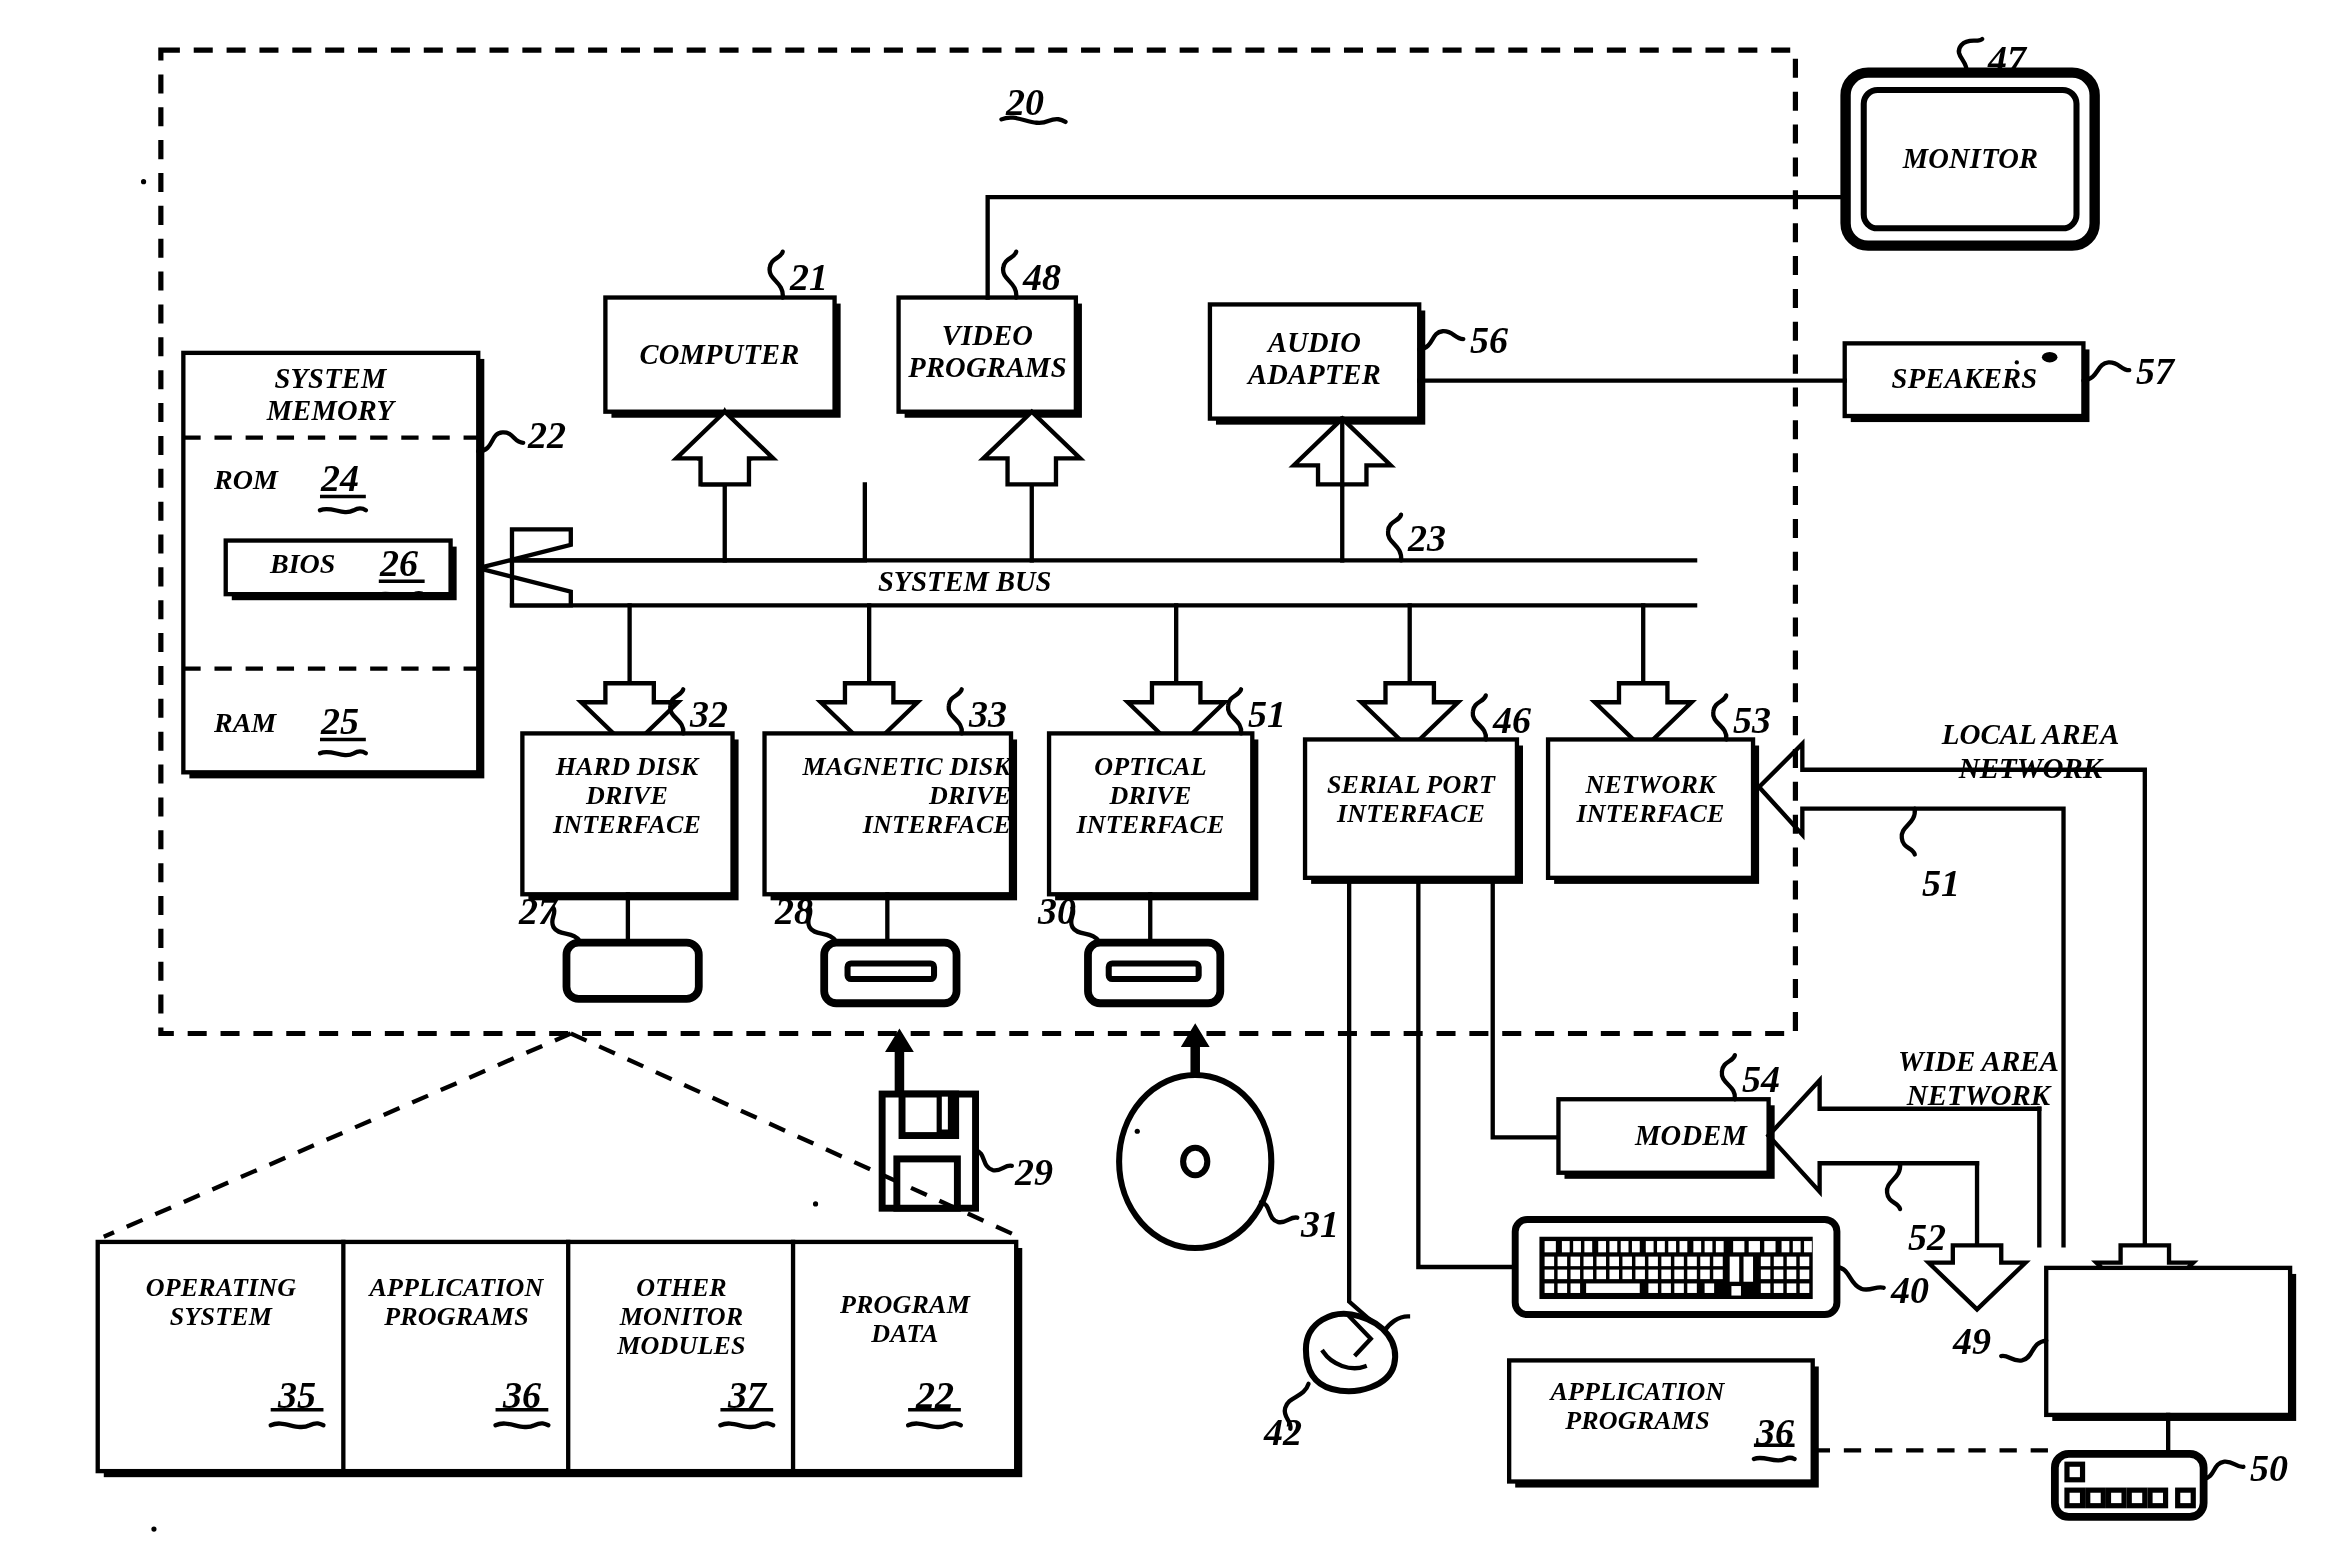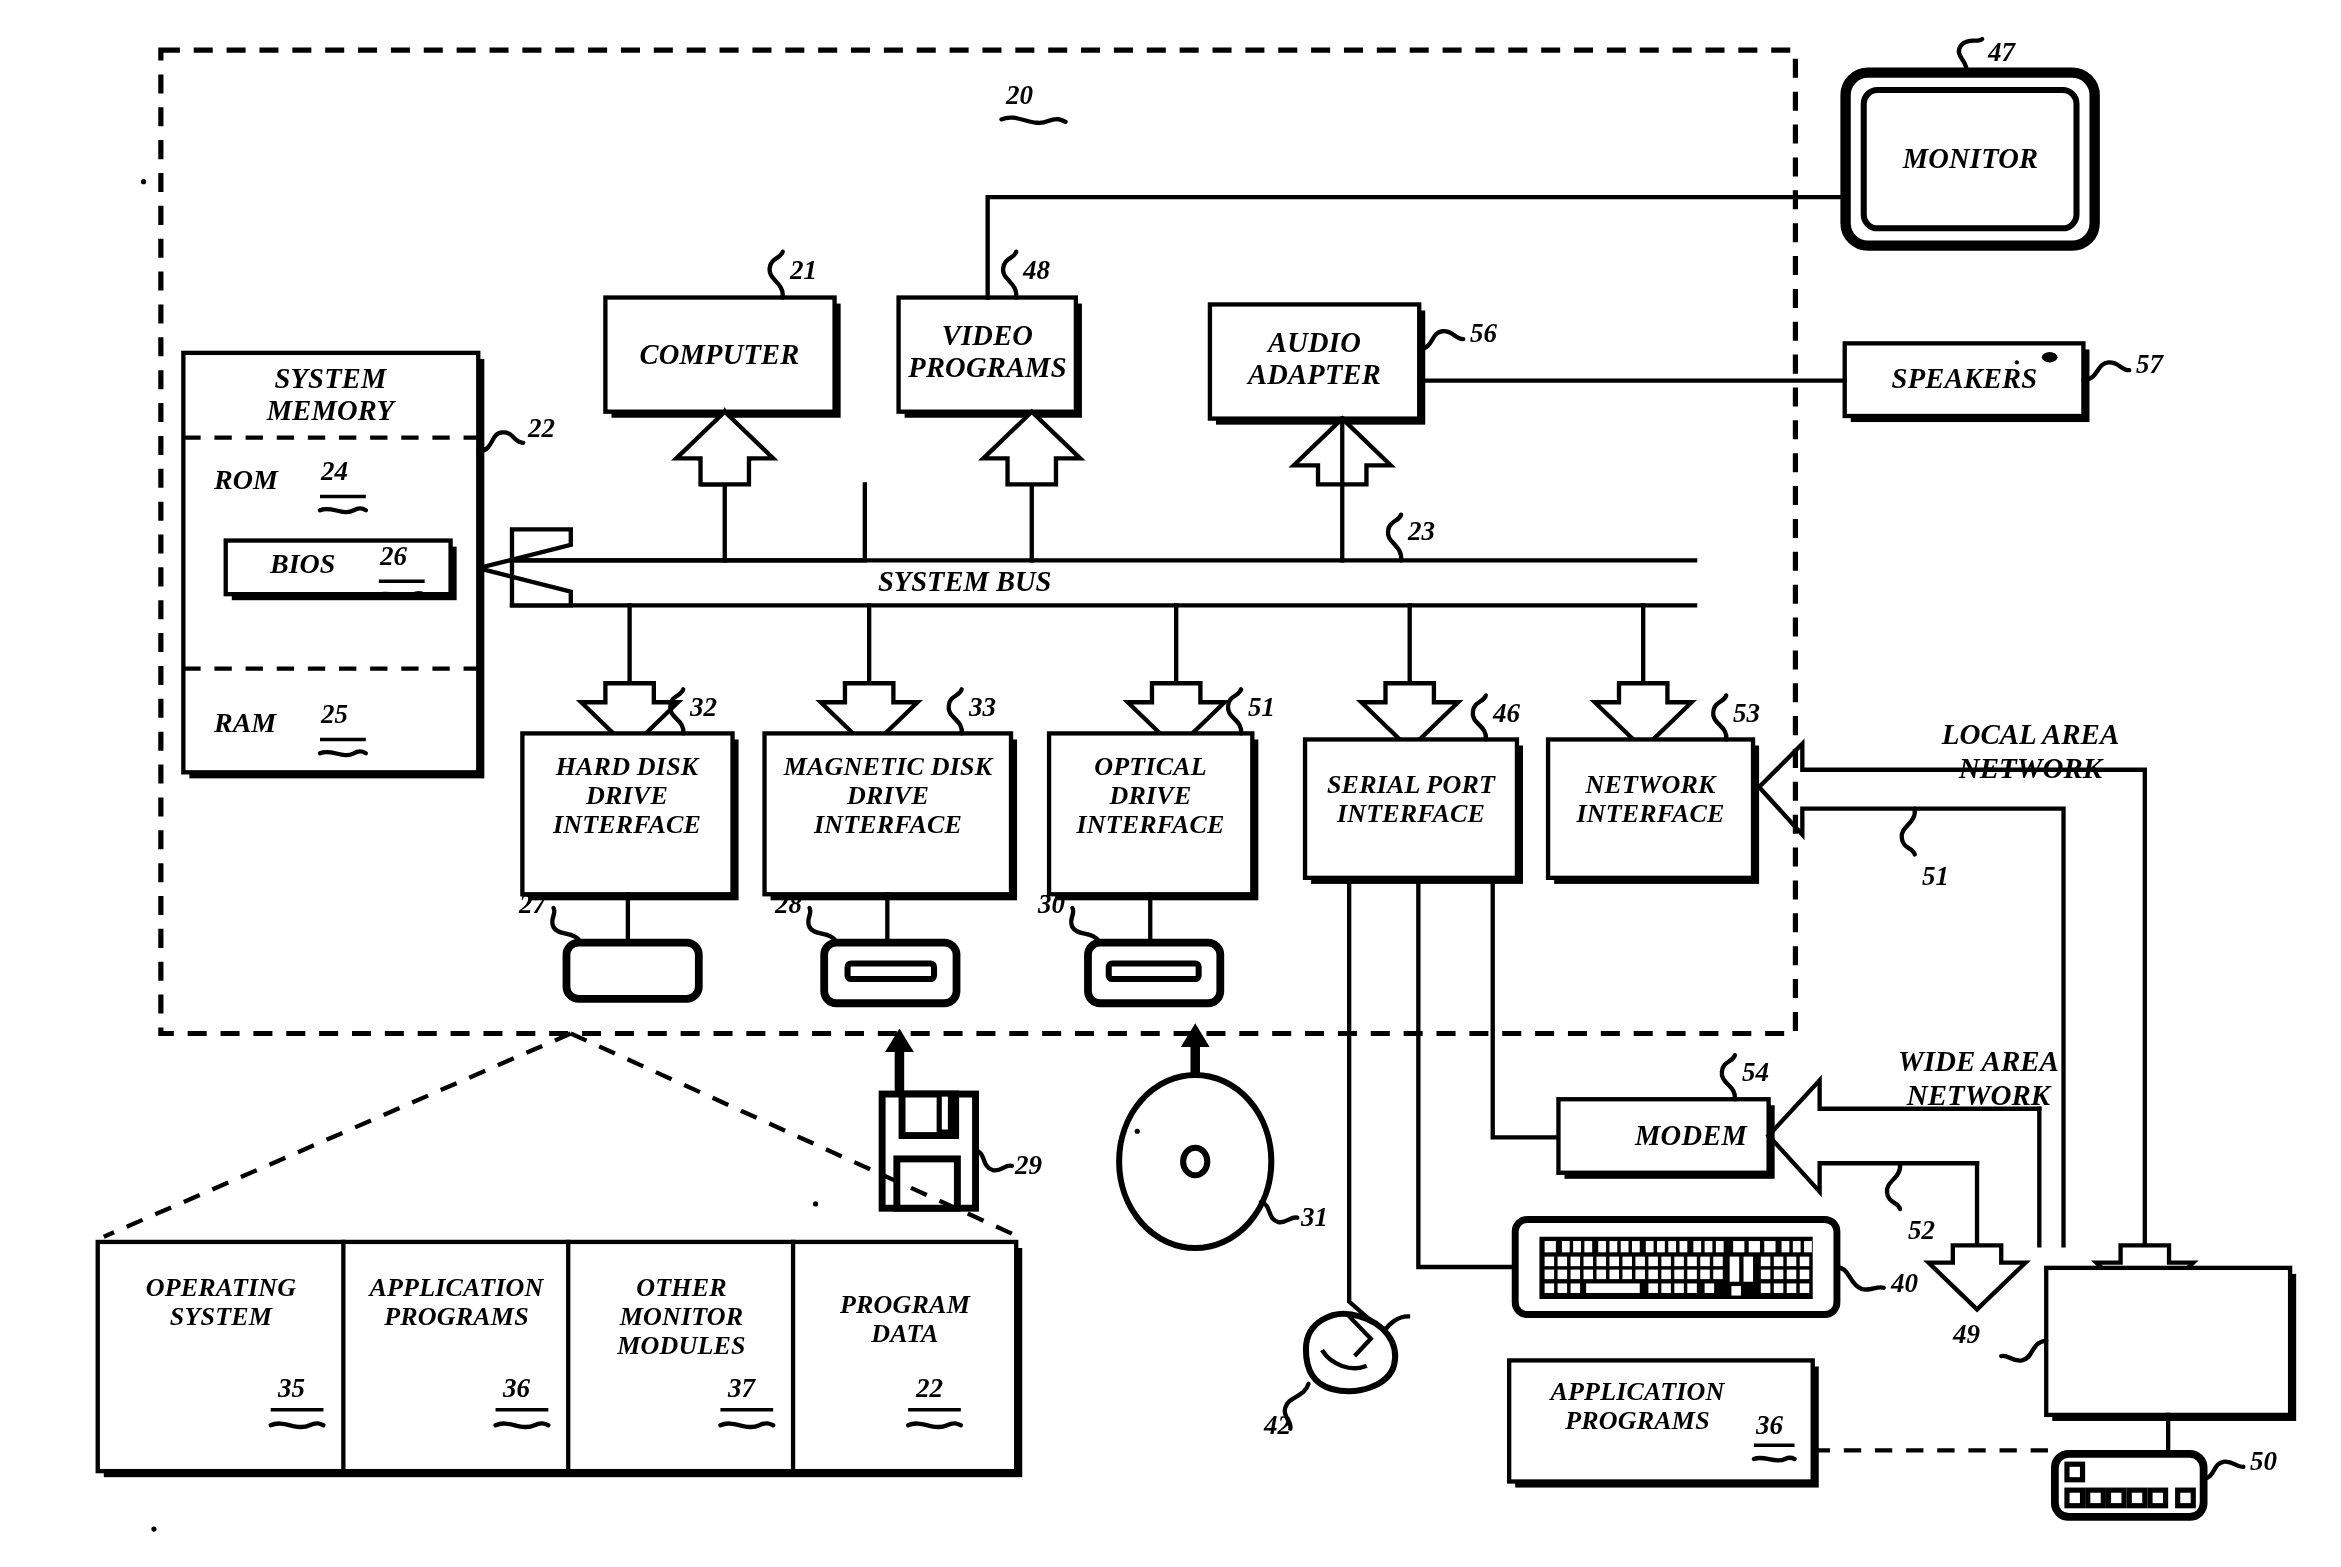--- a/index.html
+++ b/index.html
@@ -32,21 +32,21 @@
     letter-spacing: 0.2px;
     white-space: pre-line;
     font-family: "Liberation Serif", "DejaVu Serif", serif;
   }
   .boxlabel { font-size: 28.5px; }
   .boxlabel-sm { font-size: 26px; }
   .ref {
     position: absolute;
     font-style: italic;
     font-weight: bold;
-    font-size: 27px;
+    font-size: 38px;
     color: #000;
     font-family: "Liberation Serif", "DejaVu Serif", serif;
   }
   .netlabel {
     position: absolute;
     font-style: italic;
     font-weight: bold;
     font-size: 29px;
     text-align: center;
     line-height: 1.16;
@@ -411,21 +411,21 @@
   <div class="ref" style="left:2136px; top:349px;">57</div>
 
   <div class="buslabel" style="left:878px; top:566px;">SYSTEM BUS</div>
   <div class="ref" style="left:1408px; top:516px;">23</div>
 
   <div class="lbl boxlabel-sm" style="left:522px; top:752px; width:210px;">HARD DISK
 DRIVE
 INTERFACE</div>
   <div class="ref" style="left:690px; top:692px;">32</div>
 
-  <div class="lbl boxlabel-sm" style="left:765px; top:752px; width:246px;">MAGNETIC DISK
+  <div class="lbl boxlabel-sm" style="left:765px; top:752px; width:246px;text-align:right;">MAGNETIC DISK
 DRIVE
 INTERFACE</div>
   <div class="ref" style="left:969px; top:692px;">33</div>
 
   <div class="lbl boxlabel-sm" style="left:1049px; top:752px; width:203px;">OPTICAL
 DRIVE
 INTERFACE</div>
   <div class="ref" style="left:1248px; top:692px;">51</div>
 
   <div class="lbl boxlabel-sm" style="left:1305px; top:770px; width:212px;">SERIAL PORT

